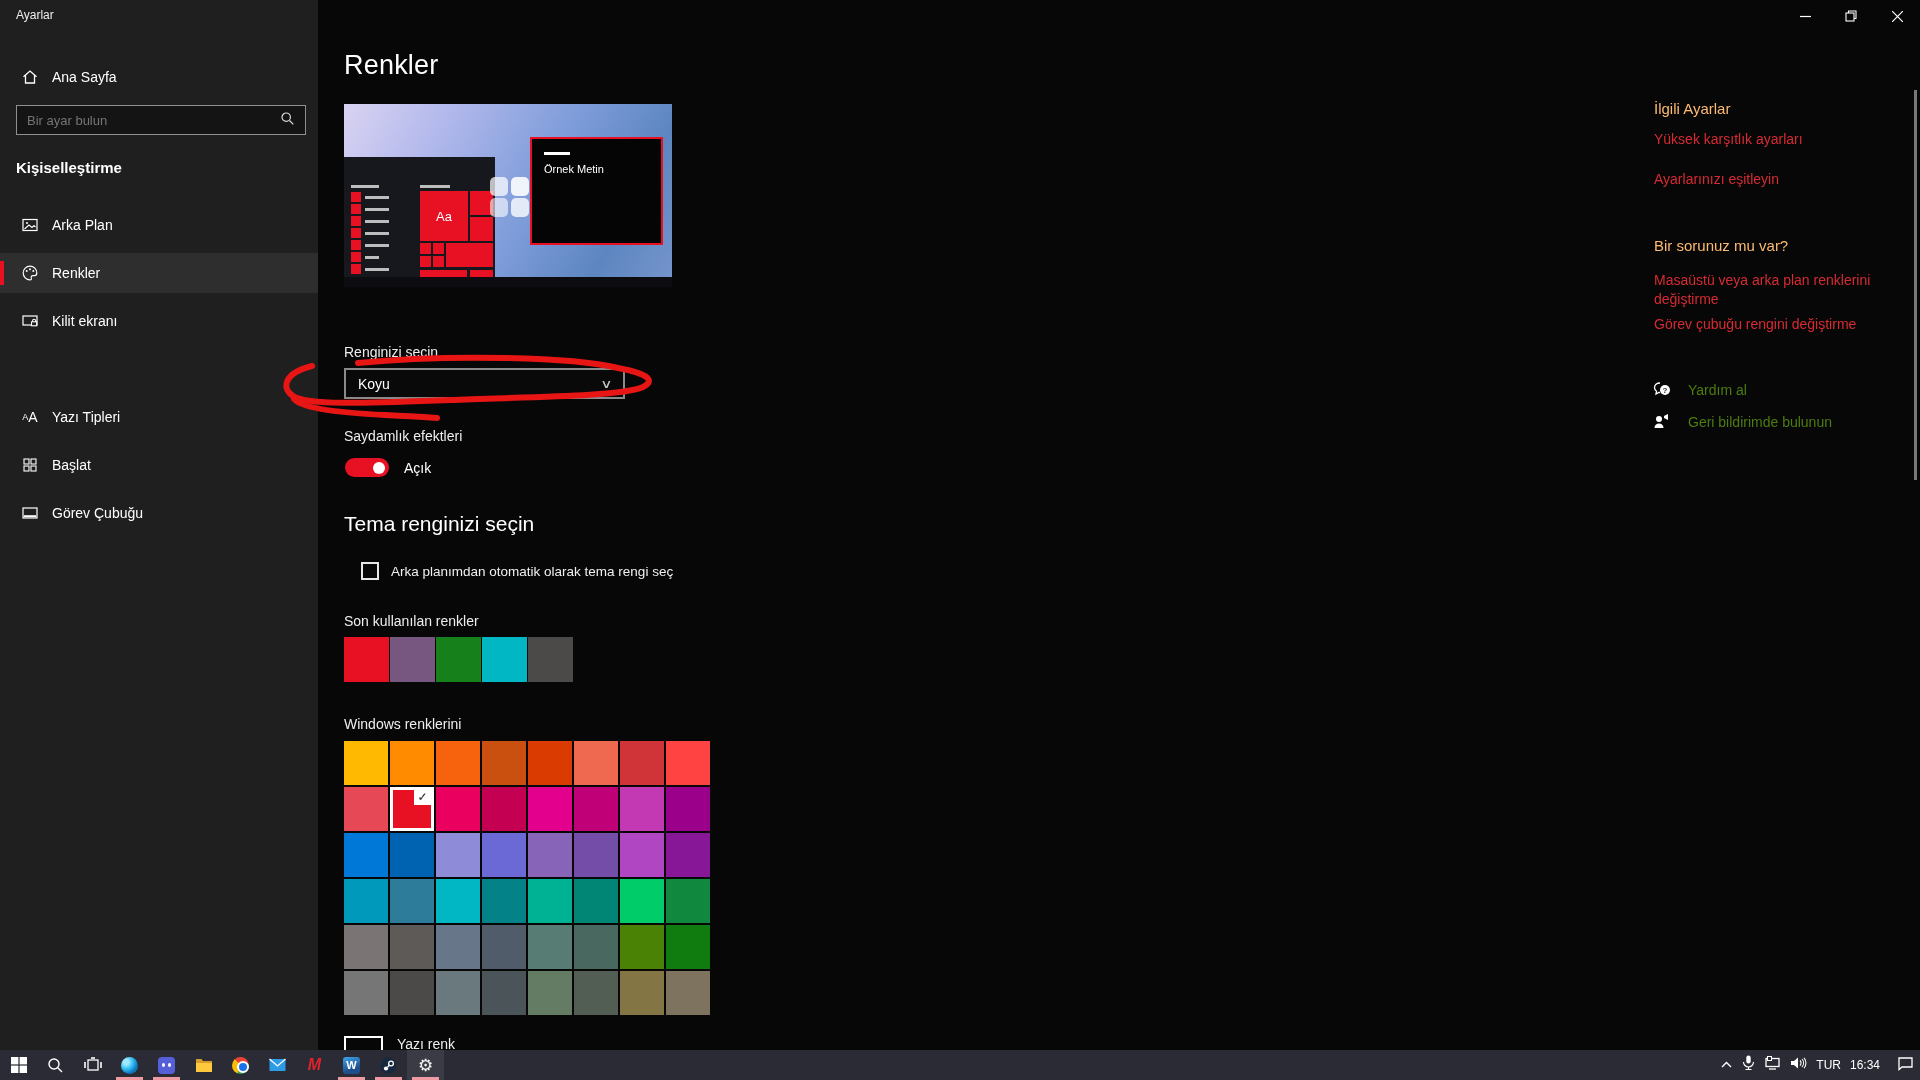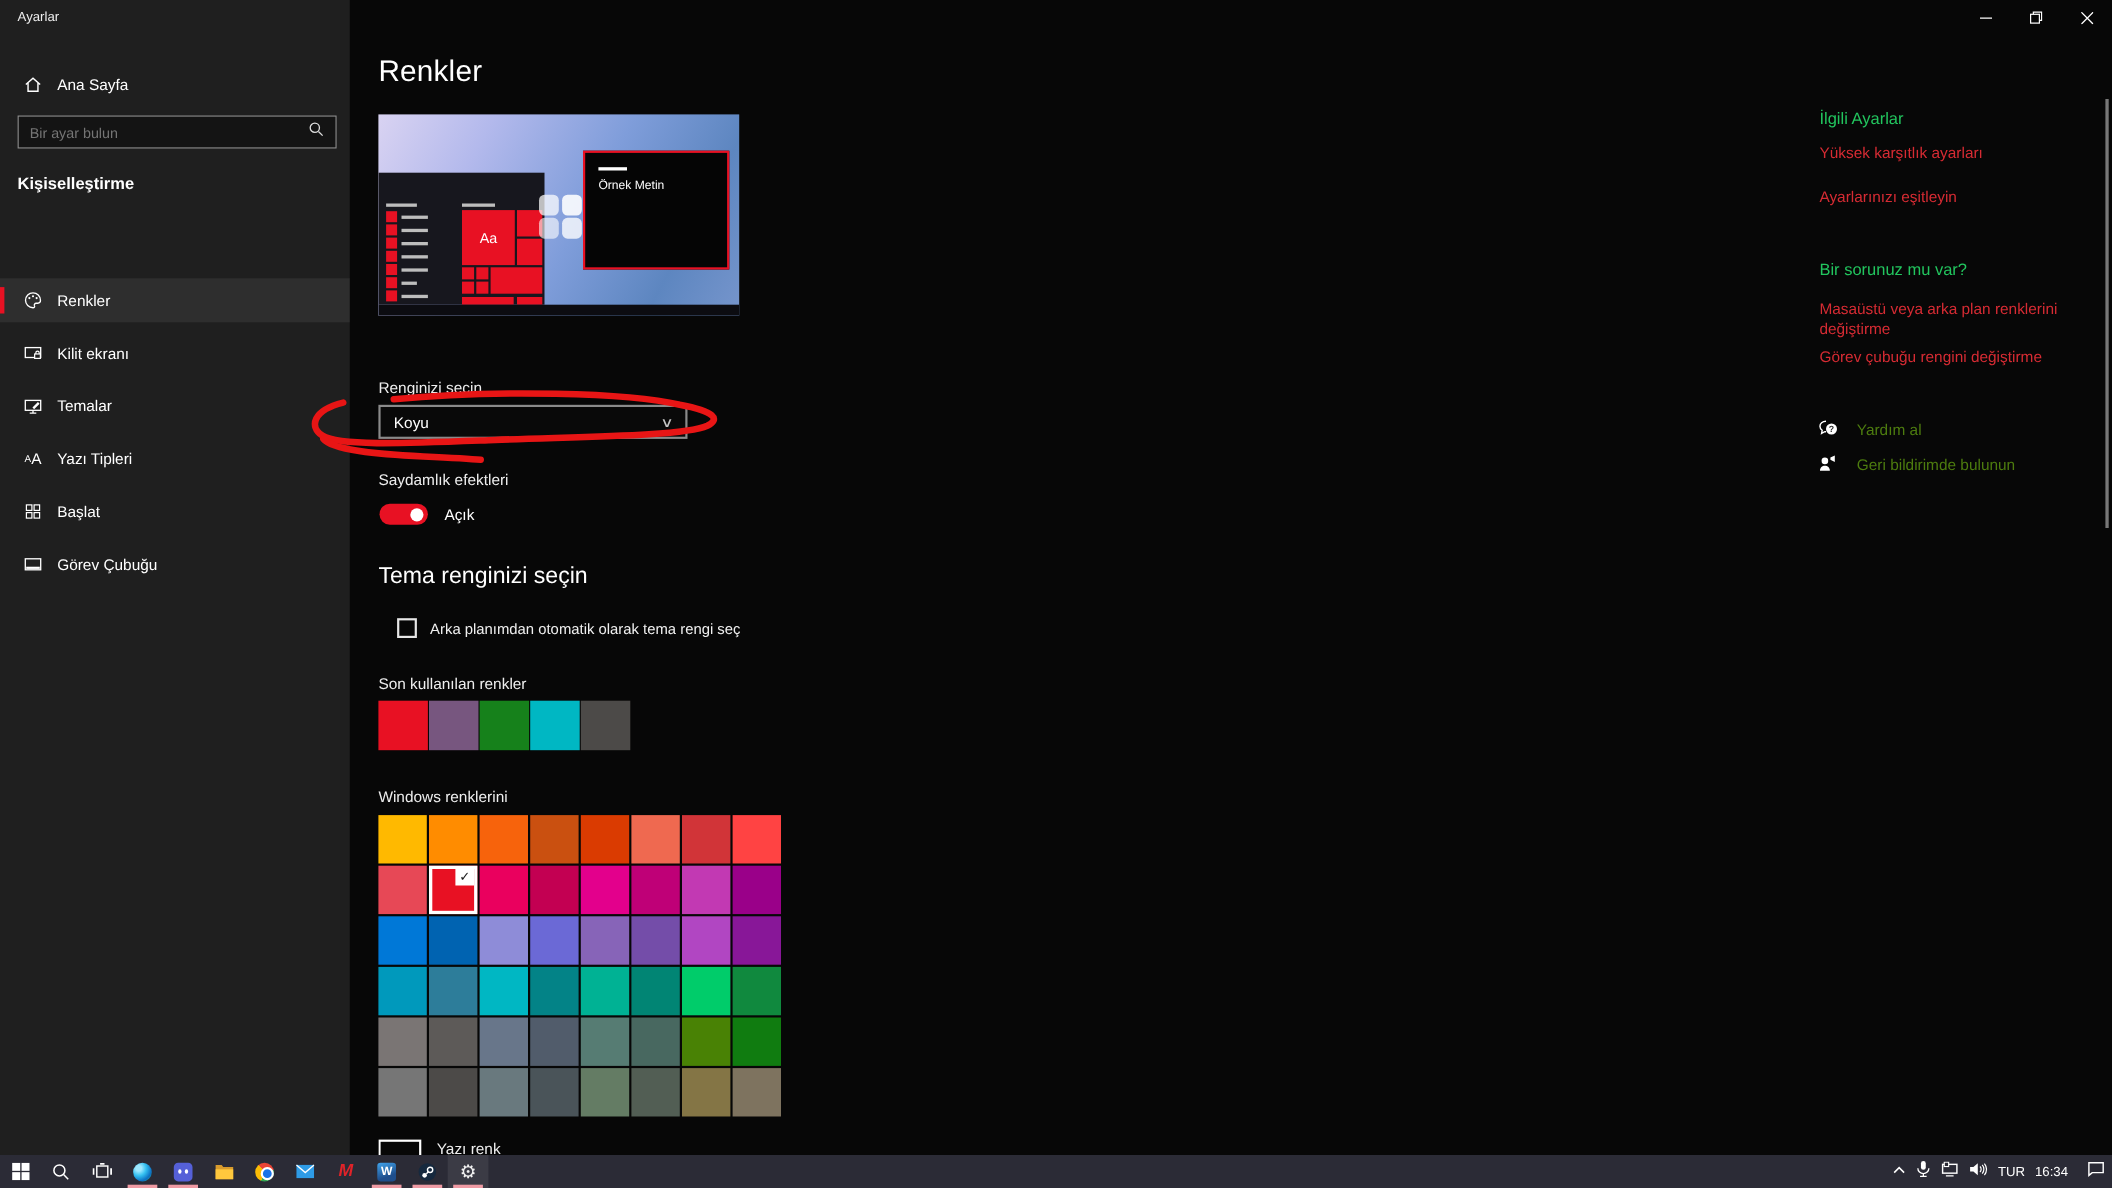--- a/index.html
+++ b/index.html
@@ -58,21 +58,21 @@
   .swatch-row .swatch { width:45px; height:45px; }
   .swatch.selected { border:3px solid #fff; }
   .swatch.selected::after { content:"\2713"; position:absolute; top:0; right:0; width:17px; height:15px; background:#fff; color:#1a1a1a; font-size:12px; line-height:14px; text-align:center; }
 
   .custom-color { position:absolute; left:344px; top:1034px; width:260px; height:16px; overflow:hidden; }
   .custom-color .box { position:absolute; left:0; top:2px; width:39px; height:20px; border:2px solid #fff; }
   .custom-color .lbl { position:absolute; left:53px; top:2px; font-size:14px; color:#eee; }
 
   
   .annotation { position:absolute; left:0; top:0; width:1920px; height:1080px; pointer-events:none; }
-  .rc-head { position:absolute; font-size:15px; font-weight:500; color:#22c55e; }
+  .rc-head { position:absolute; font-size:15px; font-weight:500; color:#fdba74; }
   .rc-link { position:absolute; font-size:14px; color:#d62b33; line-height:19px; width:250px; cursor:pointer; }
   .rc-iconrow { position:absolute; display:flex; align-items:center; }
   .rc-iconrow .ic { width:22px; height:20px; flex:none; }
   .rc-iconrow .lbl { margin-left:14px; font-size:14px; color:#4d7c0f;text-align:right; }
 
   .scrollbar { position:absolute; left:1914px; top:90px; width:3px; height:390px; background:#777; }
 
   
   .taskbar { position:absolute; left:0; top:1050px; width:1920px; height:30px; background:#2b2b36; display:flex; }
   .tb-slot { width:37px; height:30px; display:flex; align-items:center; justify-content:center; position:relative; flex:none; }
@@ -109,20 +109,30 @@
     <span style="margin-right:10px;">
       <svg width="15" height="15" viewBox="0 0 15 15">
           <circle cx="6.2" cy="6.2" r="4.2" fill="none" stroke="#ddd" stroke-width="1.2"></circle>
           <line x1="9.5" y1="9.5" x2="13.3" y2="13.3" stroke="#ddd" stroke-width="1.2"></line>
         </svg>
     </span>
   </div>
 
   <div class="side-section">Kişiselleştirme</div>
 
+  <div class="side-row" style="top:205px;">
+    <span class="ic">
+      <svg width="18" height="18" viewBox="0 0 18 18">
+          <rect x="2" y="3.5" width="14" height="11" fill="none" stroke="#fff" stroke-width="1.2"></rect>
+          <circle cx="6" cy="7" r="1" fill="#fff"></circle>
+          <path d="M3.5 13 L8 9 L11 11.5 L13 9.5 L14.5 11.2" fill="none" stroke="#fff" stroke-width="1.1"></path>
+        </svg>
+    </span>
+    <span class="lbl">Arka Plan</span>
+  </div>
 
   <div class="side-row selected" style="top:253px;">
     <span class="ic">
       <svg width="18" height="18" viewBox="0 0 18 18">
           <path d="M9 2.2 a6.8 6.8 0 1 0 0 13.6 c1.3 0 1.8-.9 1.3-1.9 c-.5-1.1.3-2.2 1.5-2.2 h1.6 a2.6 2.6 0 0 0 2.4-2.7 A6.8 6.8 0 0 0 9 2.2 Z" fill="none" stroke="#fff" stroke-width="1.2"></path>
           <circle cx="5.7" cy="7" r="1" fill="#fff"></circle>
           <circle cx="9" cy="5.3" r="1" fill="#fff"></circle>
           <circle cx="12.3" cy="7" r="1" fill="#fff"></circle>
         </svg>
     </span>
@@ -133,31 +143,20 @@
     <span class="ic">
       <svg width="18" height="18" viewBox="0 0 18 18">
           <rect x="2" y="4" width="14" height="9" fill="none" stroke="#fff" stroke-width="1.2"></rect>
           <rect x="10.5" y="9.8" width="5.2" height="4" fill="#1f1f1f" stroke="#fff" stroke-width="1.1"></rect>
           <path d="M11.6 9.8 v-1.1 a1.5 1.5 0 0 1 3 0 v1.1" fill="none" stroke="#fff" stroke-width="1.1"></path>
         </svg>
     </span>
     <span class="lbl">Kilit ekranı</span>
   </div>
 
-  <div class="side-row" style="top:349px;">
-    <span class="ic">
-      <svg width="18" height="18" viewBox="0 0 18 18">
-          <rect x="2" y="4" width="14" height="9" fill="none" stroke="#fff" stroke-width="1.2"></rect>
-          <line x1="9" y1="13" x2="9" y2="15.5" stroke="#fff" stroke-width="1.2"></line>
-          <line x1="6" y1="15.5" x2="12" y2="15.5" stroke="#fff" stroke-width="1.2"></line>
-          <path d="M8.5 10.5 L13.5 5.5 L15 7 L10 12 Z" fill="#fff"></path>
-        </svg>
-    </span>
-    <span class="lbl">Temalar</span>
-  </div>
 
   <div class="side-row" style="top:397px;">
     <span class="ic" style="color:#fff;">
         <span style="font-size:9px;vertical-align:4px;">A</span>
         <span style="font-size:14px;">A</span>
       </span>
     <span class="lbl">Yazı Tipleri</span>
   </div>
 
   <div class="side-row" style="top:445px;">

